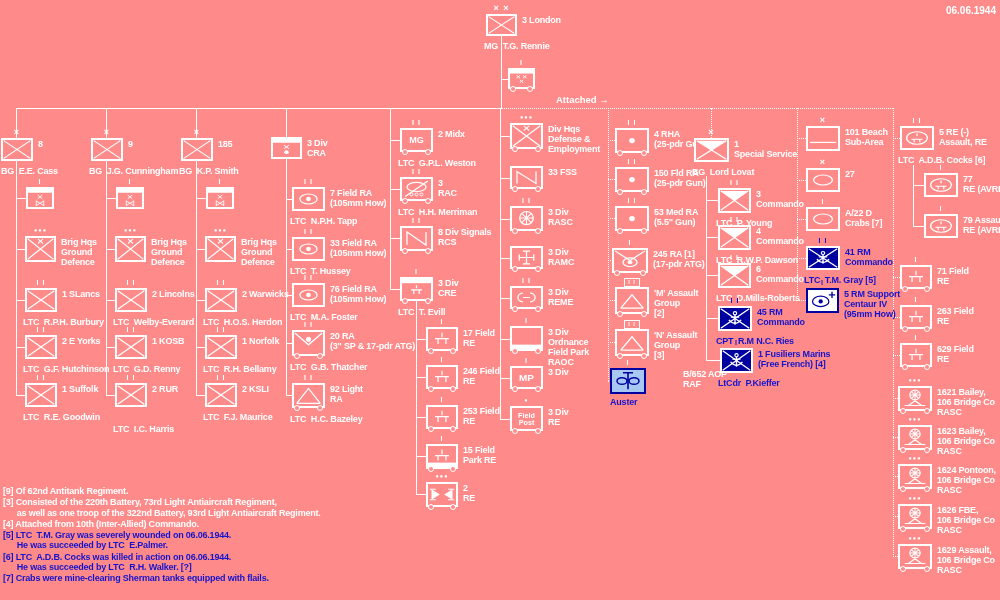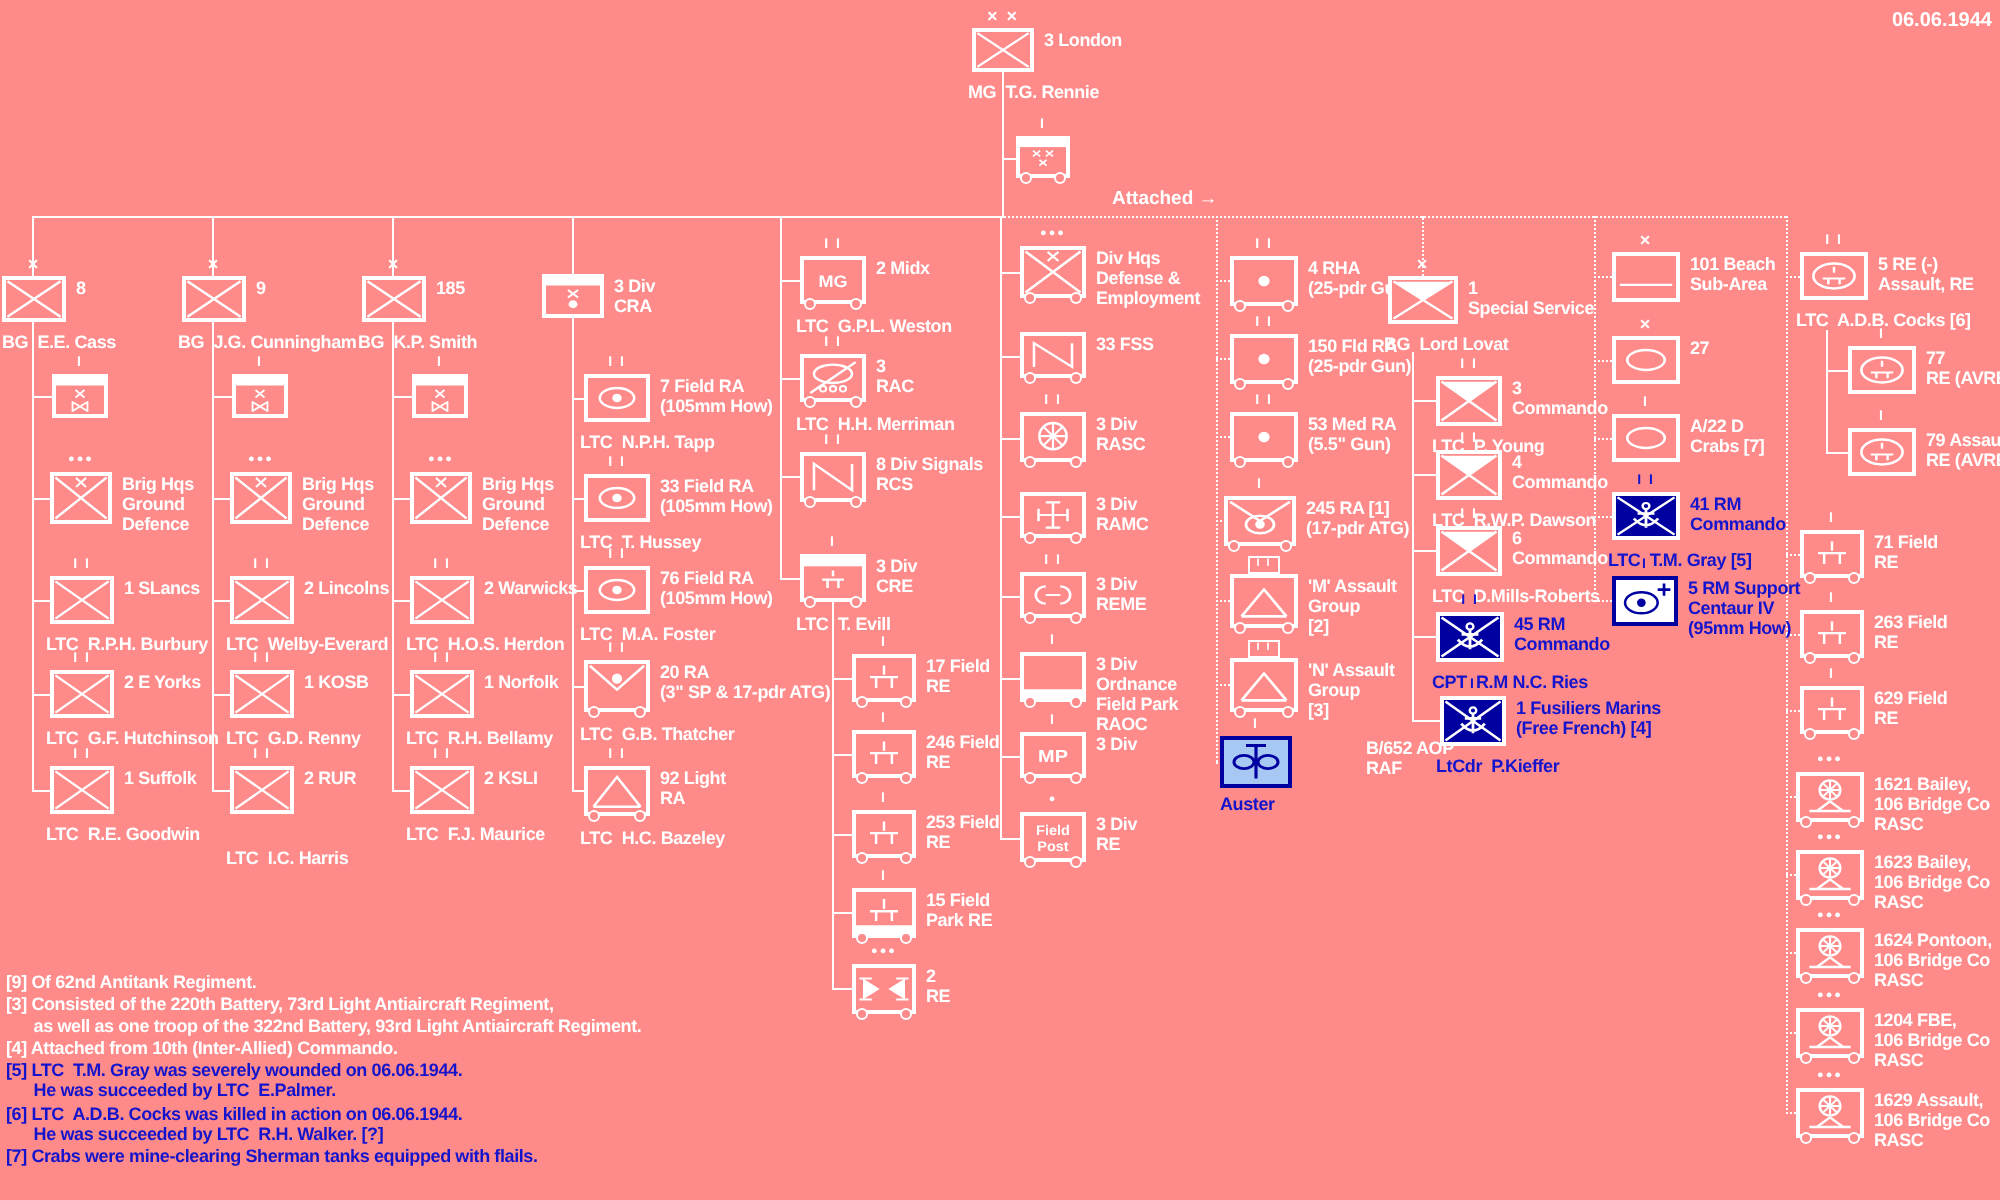--- a/index.html
+++ b/index.html
@@ -962,21 +962,21 @@
         <div class="sz" style="font-size: 5.5px; width: 34px; left: 0px; top: -10px;">●●●</div>
         <div class="box" style="width: 34px; height: 25px;">
           <svg viewBox="0 0 32 24" preserveAspectRatio="none">
             <circle cx="16" cy="8" r="5.5" stroke="#fff" stroke-width="1.3" fill="none"></circle>
             <path d="M16,2.5V13.5M10.5,8H21.5M12.1,4.1L19.9,11.9M19.9,4.1L12.1,11.9" stroke="#fff" stroke-width="1.1" fill="none"></path>
             <path d="M5,20H27M9,20L16,14.5M23,20L16,14.5" stroke="#fff" stroke-width="1.3" fill="none"></path>
           </svg>
           <span class="wh whl"></span>
           <span class="wh whr"></span>
         </div>
-        <div class="lbl" style="left: 39px; top: 1px;">1204 FBE,
+        <div class="lbl" style="left: 39px; top: 1px;">1626 FBE,
 106 Bridge Co
 RASC</div>
       </div>
       <div class="unit" style="left: 898px; top: 544px;">
         <div class="sz" style="font-size: 5.5px; width: 34px; left: 0px; top: -10px;">●●●</div>
         <div class="box" style="width: 34px; height: 25px;">
           <svg viewBox="0 0 32 24" preserveAspectRatio="none">
             <circle cx="16" cy="8" r="5.5" stroke="#fff" stroke-width="1.3" fill="none"></circle>
             <path d="M16,2.5V13.5M10.5,8H21.5M12.1,4.1L19.9,11.9M19.9,4.1L12.1,11.9" stroke="#fff" stroke-width="1.1" fill="none"></path>
             <path d="M5,20H27M9,20L16,14.5M23,20L16,14.5" stroke="#fff" stroke-width="1.3" fill="none"></path>

